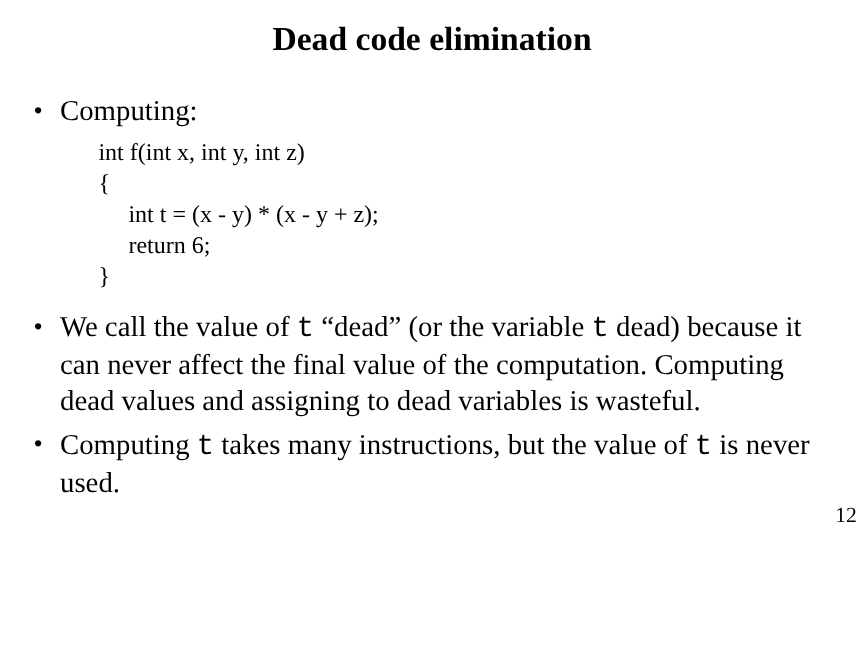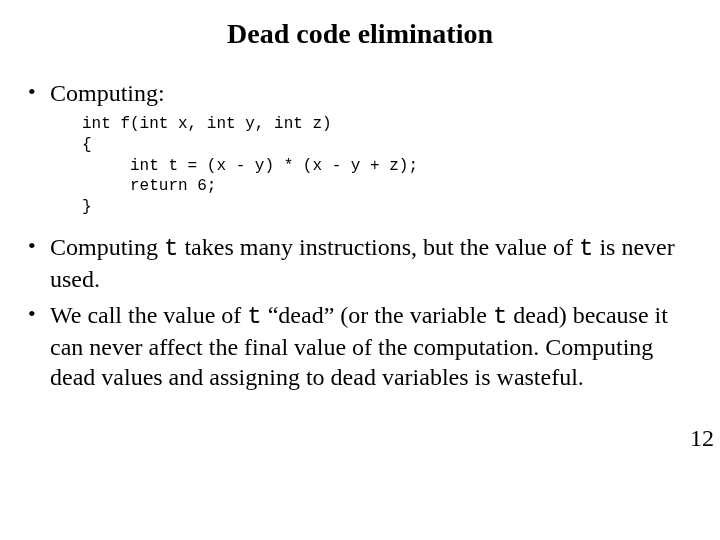--- a/index.html
+++ b/index.html
@@ -28,31 +28,31 @@
   }
   ul.bullets > li::before {
     content: "•";
     position: absolute;
     left: 2px;
     top: 0;
     font-size: 22px;
   }
   .mono { font-family: "Courier New", Courier, monospace; }
   pre.code {
-    font-family: Liberation Mono, monospace;
-    font-size: 16px;
+    font-family: Liberation Serif, serif;
+    font-size: 20px;
     line-height: 1.3;
     white-space: pre;
     margin: 6px 0 14px 56px;
   }
   .pagenum {
     position: absolute;
-    bottom: 8px;
+    bottom: 20px;
     right: 6px;
-    font-size: 24px;
+    font-size: 18px;
     margin-top: 44px;
   }
 </style>
 </head>
 <body>
 
 <div class="slide">
 
   <h1 class="title">Dead code elimination</h1>
 
@@ -61,22 +61,22 @@
   </ul>
 
   <pre class="code">int f(int x, int y, int z)
 {
      int t = (x - y) * (x - y + z);
      return 6;
 }</pre>
 
   <ul class="bullets">
     <li>
-      <span>Computing </span><span class="mono">t</span><span> takes many instructions, but the value of </span><span class="mono">t</span><span> is never used.</span>
+      <span>We call the value of </span><span class="mono">t</span><span> “dead” (or the variable </span><span class="mono">t</span><span> dead) because it can never affect the final value of the computation.  Computing dead values and assigning to dead variables is wasteful.</span>
     </li>
     <li>
-      <span>We call the value of </span><span class="mono">t</span><span> “dead” (or the variable </span><span class="mono">t</span><span> dead) because it can never affect the final value of the computation.  Computing dead values and assigning to dead variables is wasteful.</span>
+      <span>Computing </span><span class="mono">t</span><span> takes many instructions, but the value of </span><span class="mono">t</span><span> is never used.</span>
     </li>
   </ul>
 
   <div class="pagenum">12</div>
 
 </div>
 
 </body></html>

